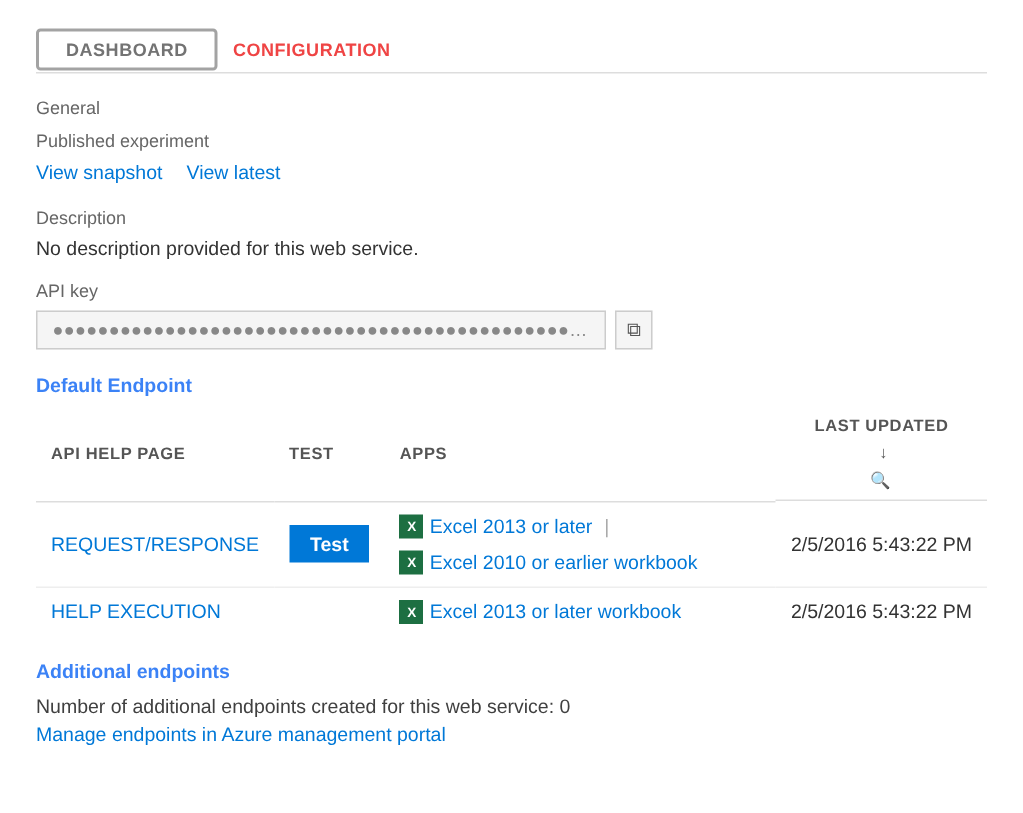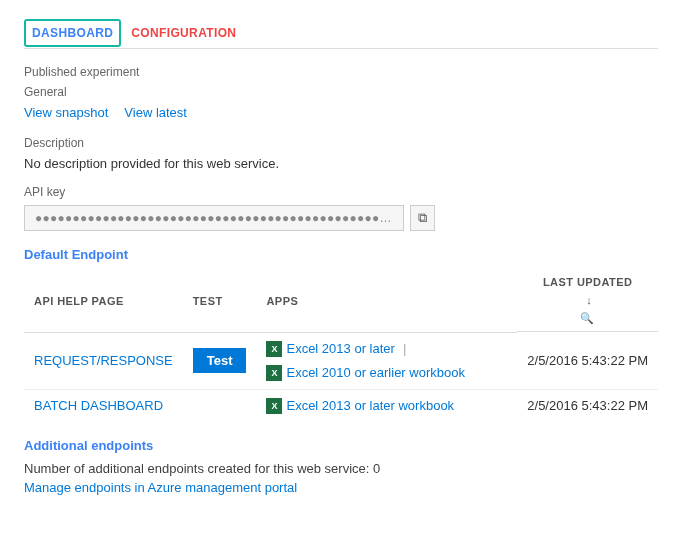--- a/index.html
+++ b/index.html
@@ -33,24 +33,24 @@
       font-size: 12px;
       font-weight: 600;
       text-transform: uppercase;
       cursor: pointer;
       color: #ef4444;
       letter-spacing: 0.03em;
       border: none;
       background: none;
     }
     .tab.active {
-      color: #3b82f6;
-      border: 2px solid #14b8a6;
+      color: #737373;
+      border: 2px solid #a3a3a3;
       border-radius: 3px;
-      padding: 5px 6px;
+      padding: 5px 18px;
     }
     .section-label {
       font-size: 12px;
       color: #666;
       margin-bottom: 6px;
       font-weight: 400;
     }
     .section-value {
       font-size: 13px;
       color: #333;
@@ -211,23 +211,23 @@
 
 <div class="container">
 
 
   <div class="tabs">
     <button class="tab active">DASHBOARD</button>
     <button class="tab">CONFIGURATION</button>
   </div>
 
   <div>
+    <div class="section-label">General</div>
+
     <div class="section-label" style="margin-top:8px;">Published experiment</div>
-
-    <div class="section-label">General</div>
     <div class="links-row">
       <a class="link">View snapshot</a>
       <a class="link">View latest</a>
     </div>
 
     <div class="section-label">Description</div>
     <div class="section-value">No description provided for this web service.</div>
 
     <div class="section-label">API key</div>
     <div class="api-key-row">
@@ -274,21 +274,21 @@
                 <span class="excel-icon">X</span>
                 <span>Excel 2010 or earlier workbook</span>
               </a>
             </div>
           </td>
           <td class="last-updated-cell">2/5/2016 5:43:22 PM</td>
         </tr>
 
         <tr>
           <td>
-            <a class="link">BATCH DASHBOARD</a>
+            <a class="link">HELP EXECUTION</a>
           </td>
           <td></td>
           <td>
             <div class="apps-cell">
               <a class="excel-link">
                 <span class="excel-icon">X</span>
                 <span>Excel 2013 or later workbook</span>
               </a>
             </div>
           </td>

